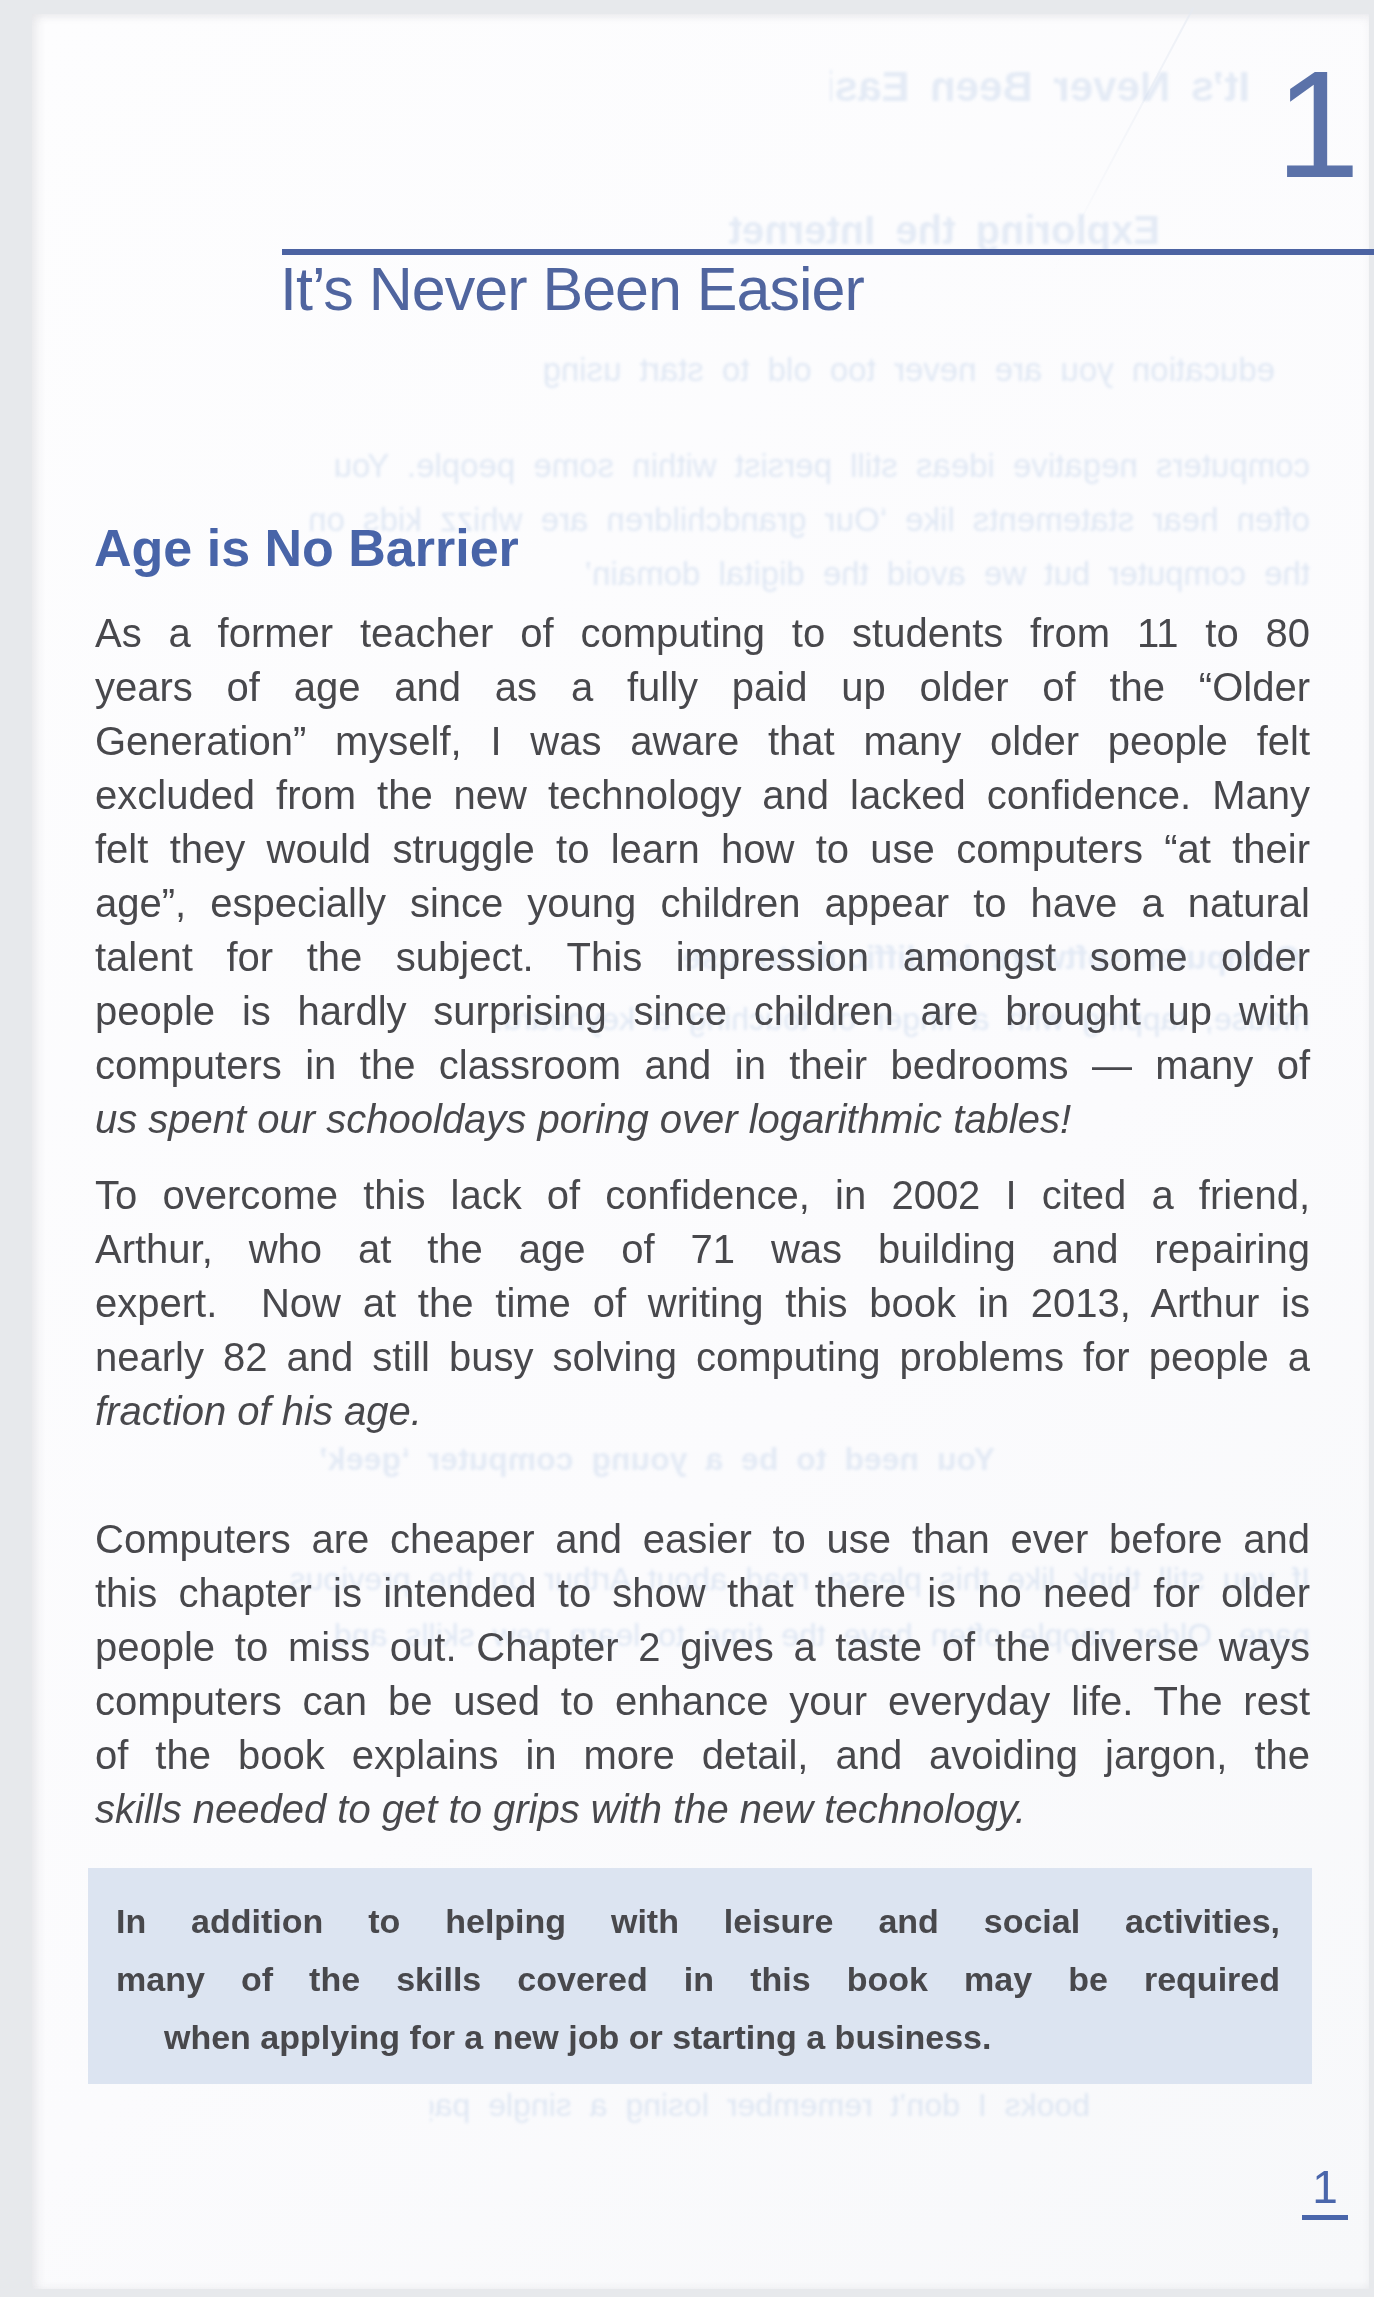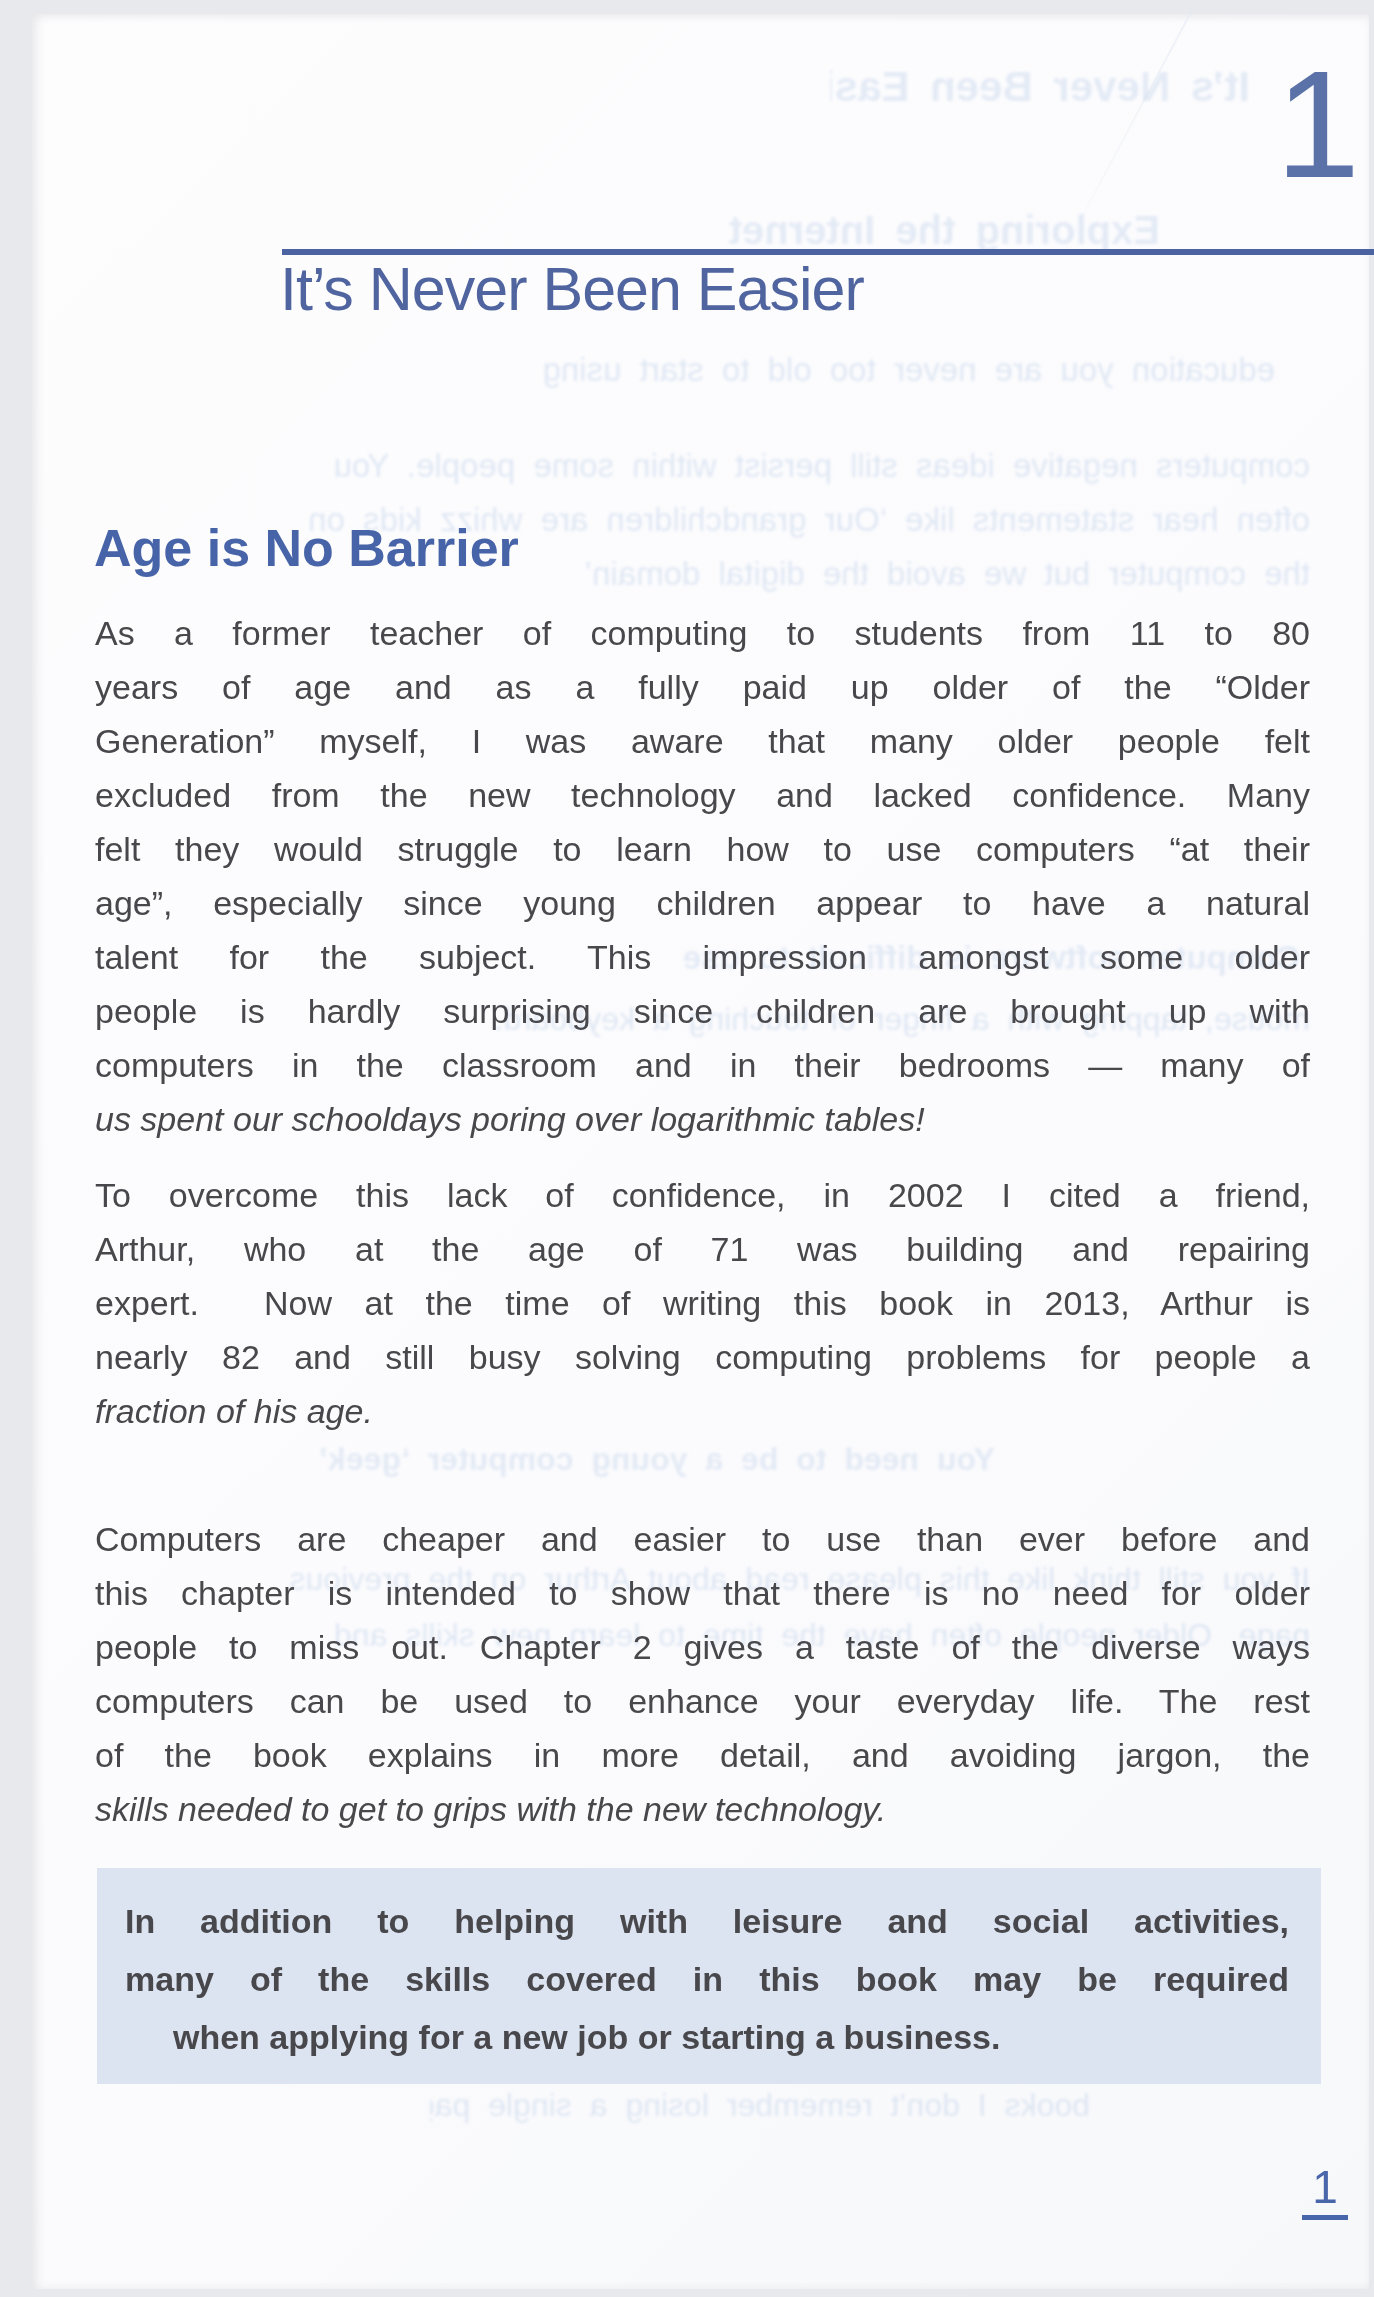--- a/index.html
+++ b/index.html
@@ -45,34 +45,34 @@
     font-size:61px;font-weight:400;letter-spacing:-1px;white-space:nowrap;
     color:var(--title-color,#50659f);
   }
   .heading{
     position:absolute;left:94px;top:518px;margin:0;
     font-size:52px;font-weight:700;
     color:var(--heading-color,#4864a8);
   }
   .para{
     position:absolute;left:95px;width:1215px;
-    font-size:34px;color:var(--body-color,#48484c);
+    font-size:40px;color:var(--body-color,#48484c);
   }
   #p1{top:606px}
   #p2{top:1168px}
   #p3{top:1512px}
   .para .line{
     height:54px;line-height:54px;
     text-align:justify;text-align-last:justify;
     white-space:nowrap;
   }
   .para .line:last-child{text-align-last:left;font-style:italic;}
 
   .callout{
-    position:absolute;left:97px;top:1868px;width:1224px;box-sizing:border-box;
+    position:absolute;left:88px;top:1868px;width:1224px;box-sizing:border-box;
     padding:24px 32px 18px 28px;
     background:var(--callout-bg,#dce4f1);
   }
   .callout .line{
     height:58px;line-height:58px;font-size:34px;font-weight:700;
     color:var(--body-color,#48484c);
     text-align:justify;text-align-last:justify;white-space:nowrap;
   }
   .callout .line:last-child{text-align-last:left;margin-left:48px;}
 

